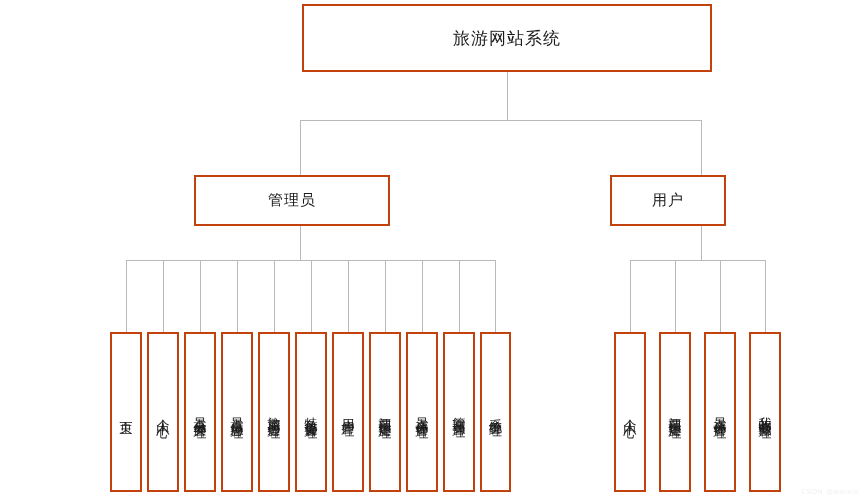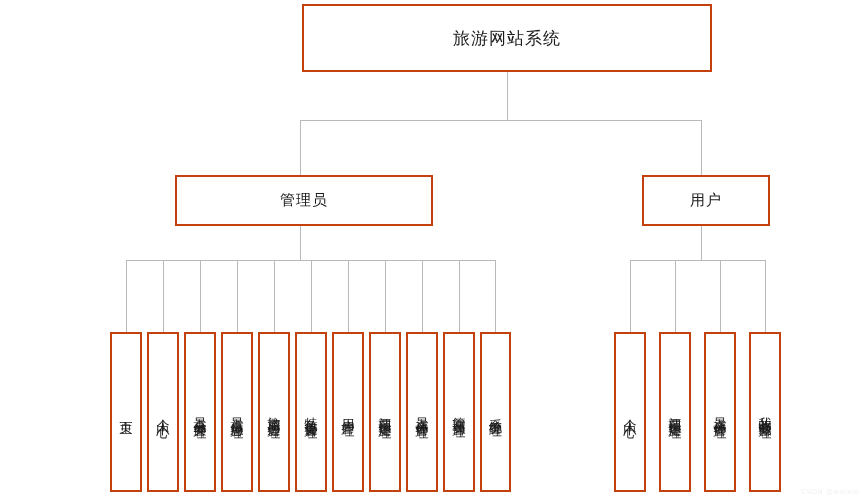--- a/index.html
+++ b/index.html
@@ -39,22 +39,22 @@
     font-size: 17px;
     letter-spacing: 1px;
   }
 
   
   .node-l2 {
     height: 51px;
     font-size: 15px;
     letter-spacing: 1px;
   }
-  .node-admin { left: 175px; top: 175px; width: 258px; }
-  .node-user  { left: 642px; top: 175px; width: 128px; }
+  .node-admin { left: 194px; top: 175px; width: 196px; }
+  .node-user  { left: 610px; top: 175px; width: 116px; }
 
   
   .node-leaf {
     top: 332px;
     height: 160px;
     font-size: 13px;
     writing-mode: vertical-rl;
     text-orientation: upright;
     letter-spacing: 2px;
     padding-top: 4px;

